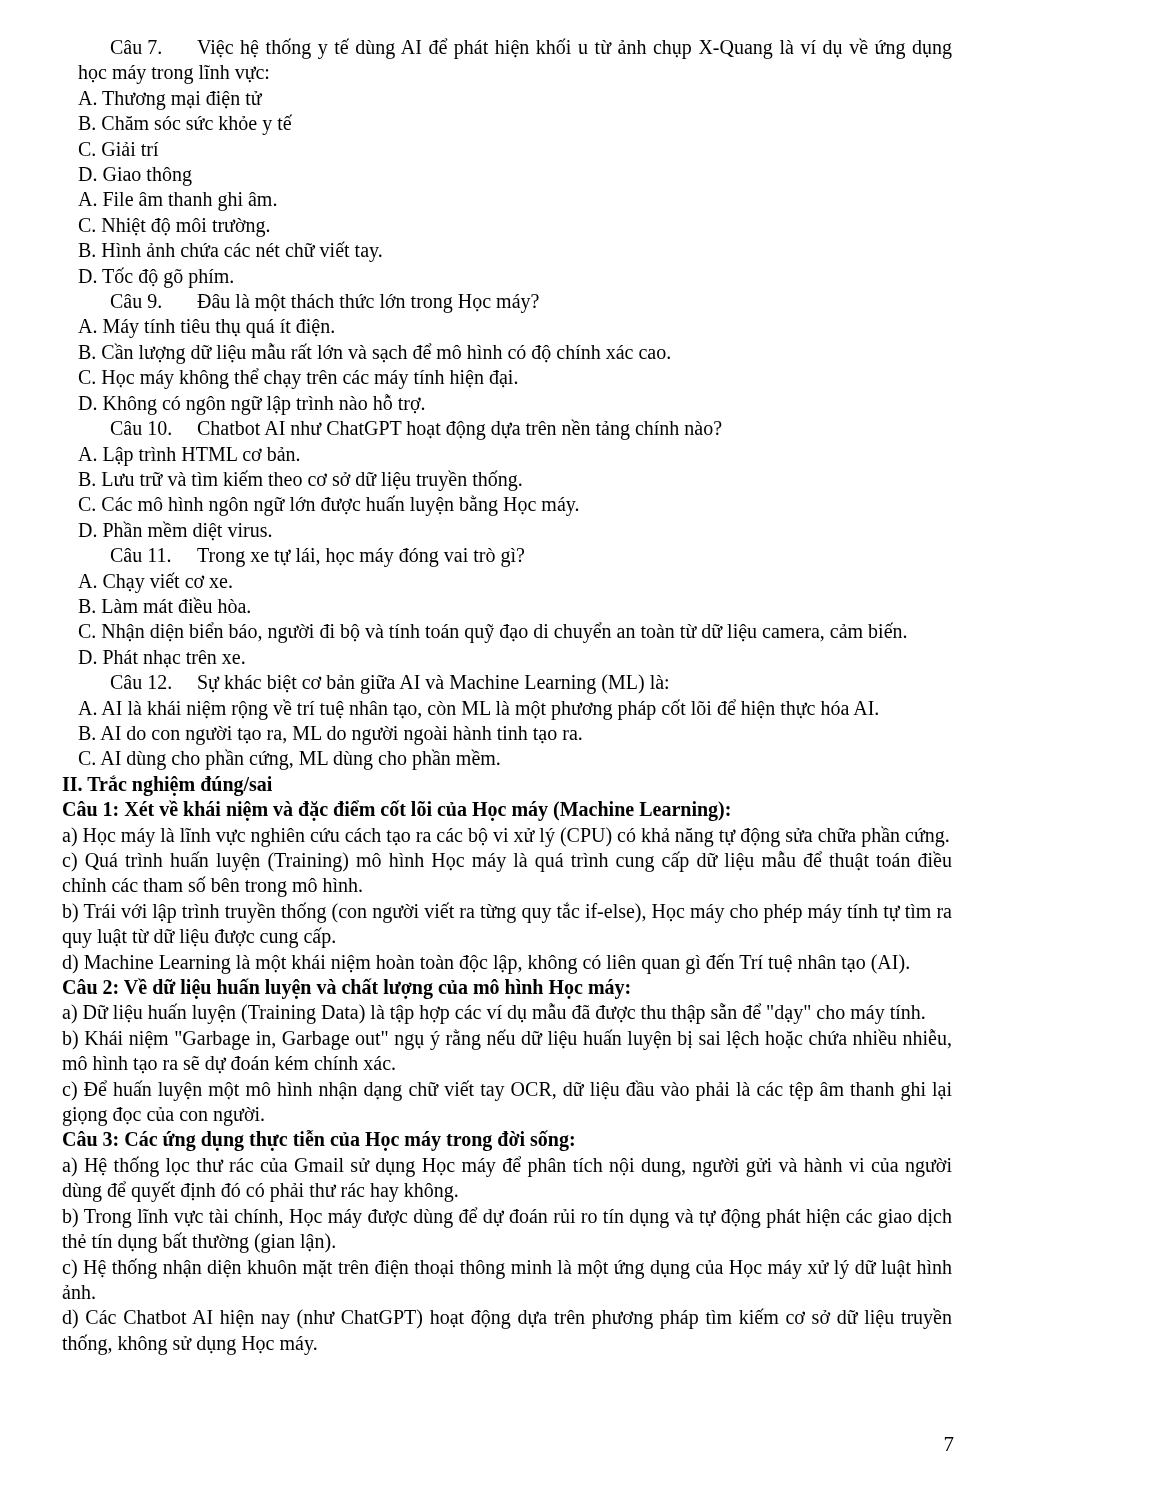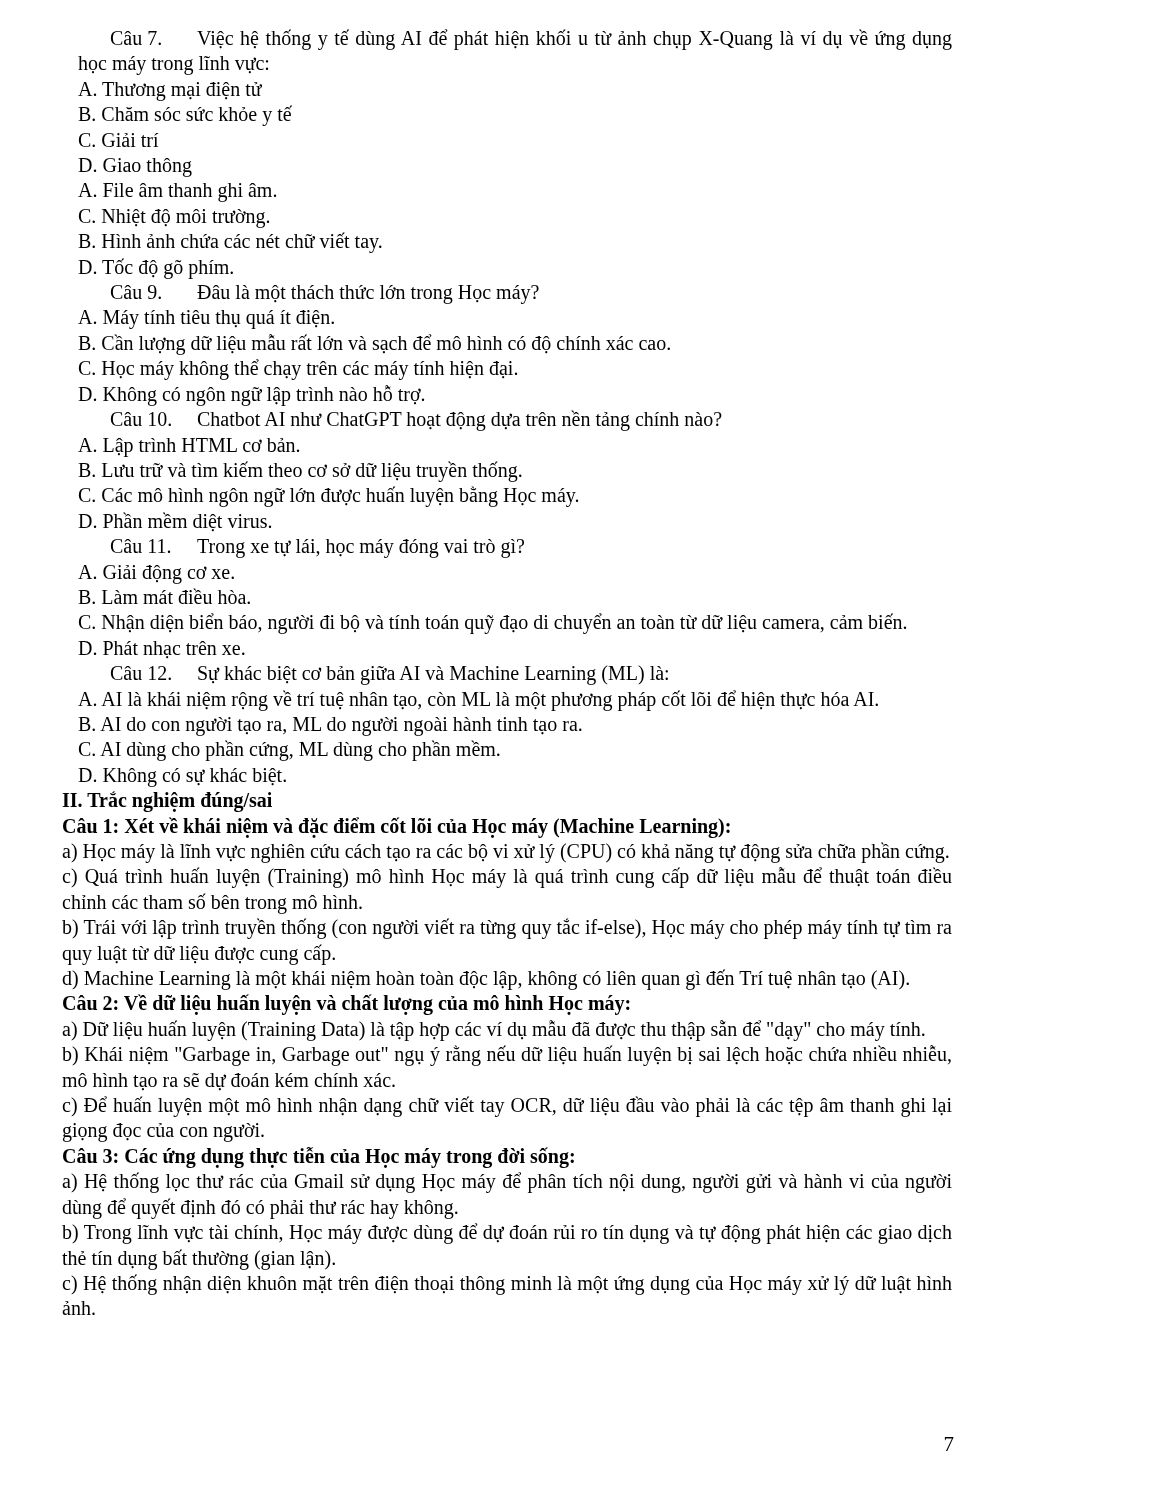--- a/index.html
+++ b/index.html
@@ -10,21 +10,21 @@
     height: 1500px;
     overflow: hidden;
   }
   body {
     font-family: "Liberation Serif", "DejaVu Serif", serif;
     font-size: 20px;
     color: #000000;
     position: relative;
   }
   .page {
-    padding: 26px 64px 0 62px;
+    padding: 35px 64px 0 62px;
     box-sizing: border-box;
     width: 1016px;
     height: 1500px;
     position: relative;
   }
   p {
     margin: 0;
     padding: 0;
     line-height: 25.4px;
     text-align: justify;
@@ -75,30 +75,29 @@
     <p class="opt">C. Học máy không thể chạy trên các máy tính hiện đại.</p>
     <p class="opt">D. Không có ngôn ngữ lập trình nào hỗ trợ.</p>
 
     <p class="q-head"><span class="q-label">Câu 10.</span><span>Chatbot AI như ChatGPT hoạt động dựa trên nền tảng chính nào?</span></p>
     <p class="opt">A. Lập trình HTML cơ bản.</p>
     <p class="opt">B. Lưu trữ và tìm kiếm theo cơ sở dữ liệu truyền thống.</p>
     <p class="opt">C. Các mô hình ngôn ngữ lớn được huấn luyện bằng Học máy.</p>
     <p class="opt">D. Phần mềm diệt virus.</p>
 
     <p class="q-head"><span class="q-label">Câu 11.</span><span>Trong xe tự lái, học máy đóng vai trò gì?</span></p>
-    <p class="opt">A. Giải động cơ xe.</p>
+    <p class="opt">A. Chạy viết cơ xe.</p>
     <p class="opt">B. Làm mát điều hòa.</p>
     <p class="opt">C. Nhận diện biển báo, người đi bộ và tính toán quỹ đạo di chuyển an toàn từ dữ liệu camera, cảm biến.</p>
     <p class="opt">D. Phát nhạc trên xe.</p>
 
     <p class="q-head"><span class="q-label">Câu 12.</span><span>Sự khác biệt cơ bản giữa AI và Machine Learning (ML) là:</span></p>
     <p class="opt">A. AI là khái niệm rộng về trí tuệ nhân tạo, còn ML là một phương pháp cốt lõi để hiện thực hóa AI.</p>
     <p class="opt">B. AI do con người tạo ra, ML do người ngoài hành tinh tạo ra.</p>
     <p class="opt">C. AI dùng cho phần cứng, ML dùng cho phần mềm.</p>
-    <p class="opt">D. Không có sự khác biệt.</p>
 
   </div>
 
   <div class="part2">
 
     <p class="bold">II. Trắc nghiệm đúng/sai</p>
 
     <p class="bold">Câu 1: Xét về khái niệm và đặc điểm cốt lõi của Học máy (Machine Learning):</p>
     <p>a) Học máy là lĩnh vực nghiên cứu cách tạo ra các bộ vi xử lý (CPU) có khả năng tự động sửa chữa phần cứng.</p>
     <p>c) Quá trình huấn luyện (Training) mô hình Học máy là quá trình cung cấp dữ liệu mẫu để thuật toán điều chỉnh các tham số bên trong mô hình.</p>
@@ -107,18 +106,19 @@
 
     <p class="bold">Câu 2: Về dữ liệu huấn luyện và chất lượng của mô hình Học máy:</p>
     <p>a) Dữ liệu huấn luyện (Training Data) là tập hợp các ví dụ mẫu đã được thu thập sẵn để "dạy" cho máy tính.</p>
     <p>b) Khái niệm "Garbage in, Garbage out" ngụ ý rằng nếu dữ liệu huấn luyện bị sai lệch hoặc chứa nhiều nhiễu, mô hình tạo ra sẽ dự đoán kém chính xác.</p>
     <p>c) Để huấn luyện một mô hình nhận dạng chữ viết tay OCR, dữ liệu đầu vào phải là các tệp âm thanh ghi lại giọng đọc của con người.</p>
 
     <p class="bold">Câu 3: Các ứng dụng thực tiễn của Học máy trong đời sống:</p>
     <p>a) Hệ thống lọc thư rác của Gmail sử dụng Học máy để phân tích nội dung, người gửi và hành vi của người dùng để quyết định đó có phải thư rác hay không.</p>
     <p>b) Trong lĩnh vực tài chính, Học máy được dùng để dự đoán rủi ro tín dụng và tự động phát hiện các giao dịch thẻ tín dụng bất thường (gian lận).</p>
     <p>c) Hệ thống nhận diện khuôn mặt trên điện thoại thông minh là một ứng dụng của Học máy xử lý dữ luật hình ảnh.</p>
+    <p>d) Các Chatbot AI hiện nay (như ChatGPT) hoạt động dựa trên phương pháp tìm kiếm cơ sở dữ liệu truyền thống, không sử dụng Học máy.</p>
 
   </div>
 
   <div class="page-number">7</div>
 
 </div>
 
 </body></html>

